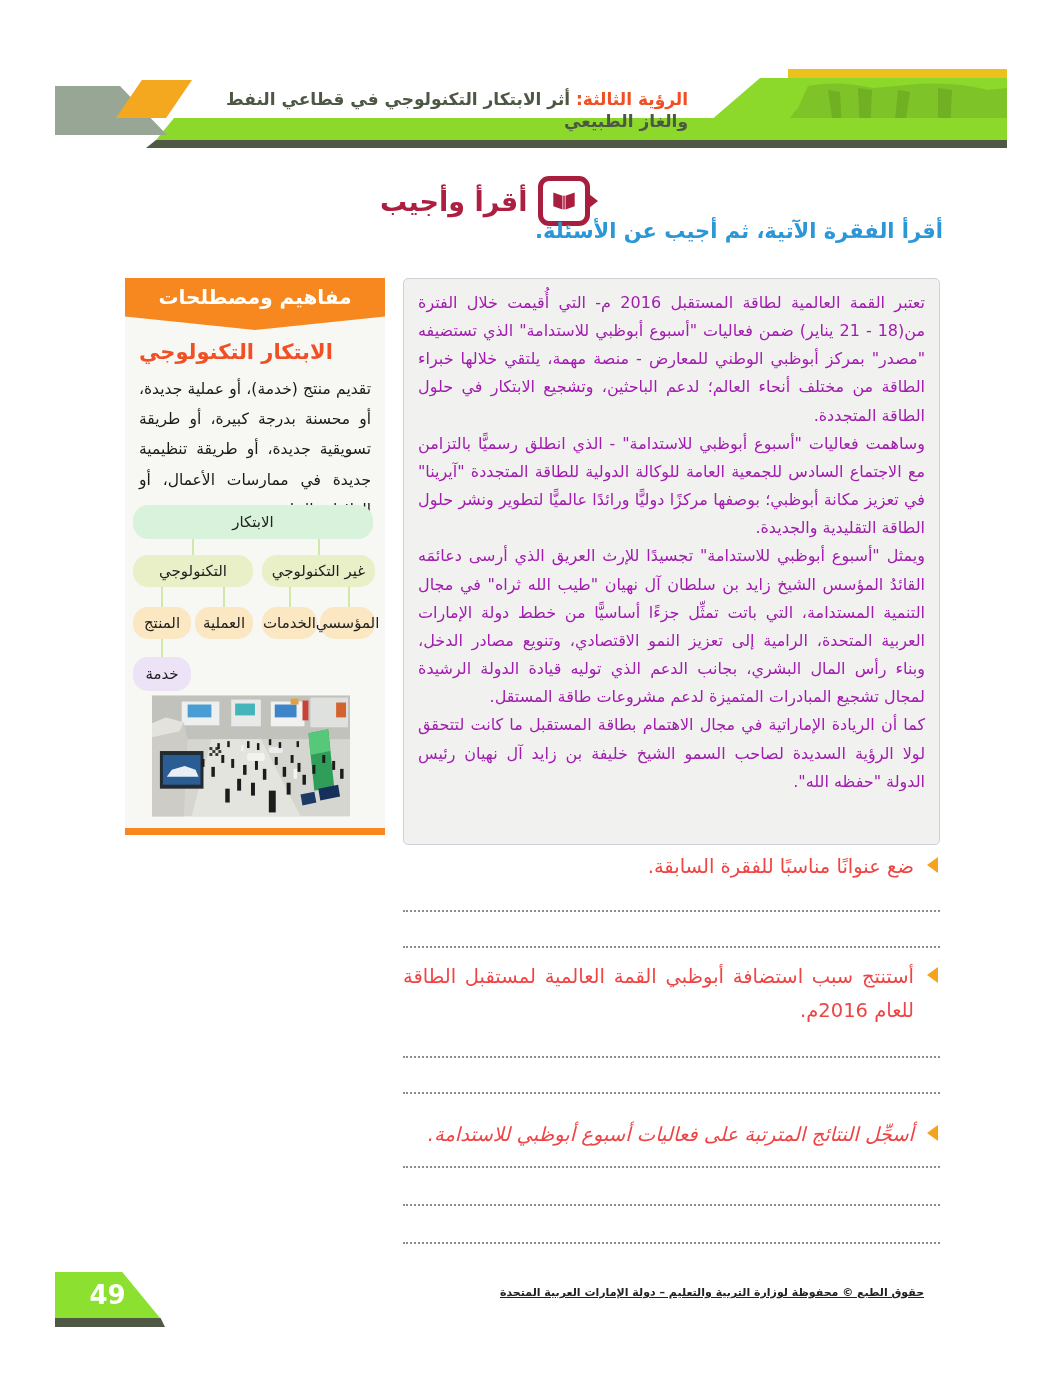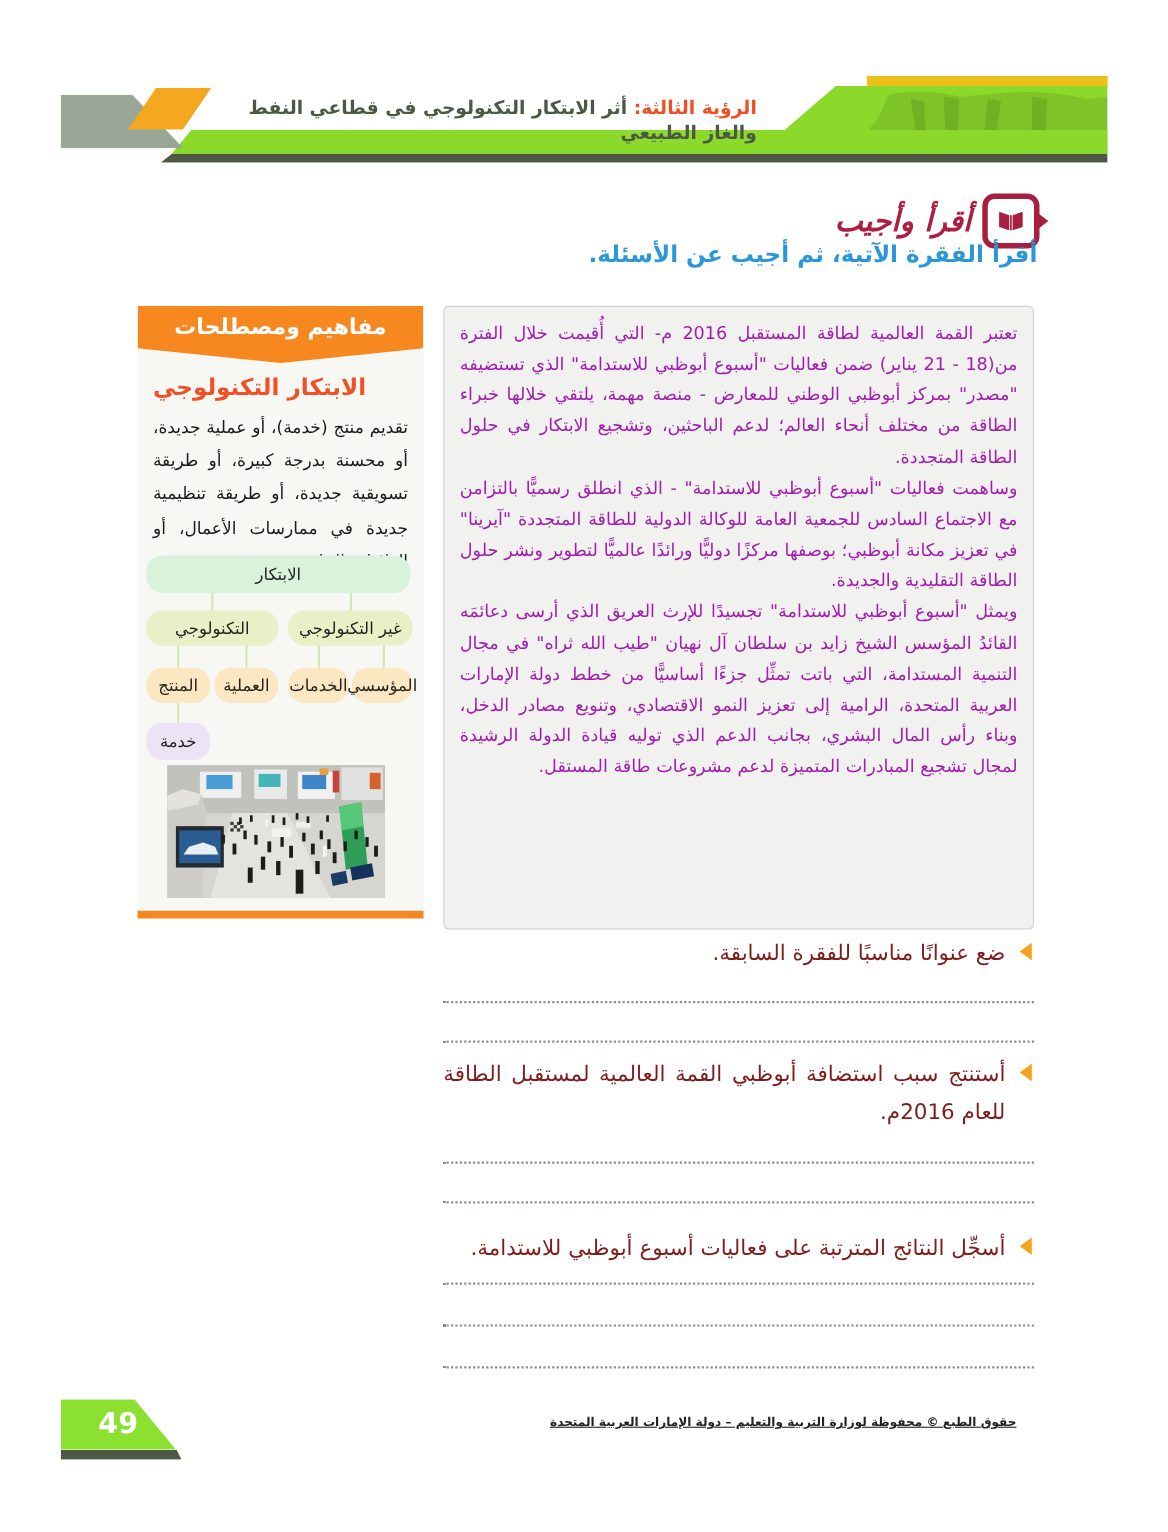--- a/index.html
+++ b/index.html
@@ -18,22 +18,22 @@
   .hdr-gray-para{left:55px;top:86px;width:112px;height:49px;background:#98a695;
       clip-path:polygon(0 0,58% 0,100% 100%,0 100%);}
   .hdr-yellow-para{left:116px;top:80px;width:76px;height:38px;background:#f3a81f;
       clip-path:polygon(34% 0,100% 0,66% 100%,0 100%);}
   .hdr-title{left:180px;top:88px;width:508px;direction:rtl;text-align:right;
       font-size:17px;font-weight:bold;line-height:1.3;}
   .hdr-title .lbl{color:#f04e23;}
   .hdr-title .rest{color:#4d5844;}
 
   
-  .sec-row{left:403px;top:176px;width:542px;height:50px;direction:rtl;display:flex;
-      align-items:center;justify-content:flex-start;gap:10px;font-style:italic;}
+  .sec-row{left:380px;top:176px;width:542px;height:50px;direction:rtl;display:flex;
+      align-items:center;justify-content:flex-end;gap:10px;}
   .book-badge{position:relative;width:42px;height:40px;background:#fff;
       border:5px solid #a81e3e;border-radius:11px;display:flex;align-items:center;justify-content:center;}
   .book-badge .tail{position:absolute;right:-13px;top:50%;transform:translateY(-50%);
       width:0;height:0;border-top:7px solid transparent;border-bottom:7px solid transparent;
       border-left:9px solid #a81e3e;}
   .sec-title{color:#ad1f41;font-size:27px;font-weight:bold;}
   .sec-instruction{left:403px;top:219px;width:540px;direction:rtl;text-align:right;
       color:#2b97d6;font-size:21px;font-weight:bold;}
 
   
@@ -64,21 +64,21 @@
   .passage{left:403px;top:278px;width:537px;height:567px;background:#f1f1ef;
       border:1px solid #ccd1d6;border-radius:5px;box-sizing:border-box;
       padding:10px 14px;direction:rtl;}
   .passage p{margin:0;text-align:justify;font-size:16px;line-height:1.76;color:#a21caf;}
 
   
   .question{left:403px;width:537px;position:absolute;direction:rtl;}
   .q-bullet{position:absolute;right:2px;top:7px;width:0;height:0;
       border-top:8px solid transparent;border-bottom:8px solid transparent;
       border-right:11px solid #f5a31c;}
-  .q-text{padding-right:26px;text-align:justify;font-size:19.5px;line-height:1.75;color:#7f1d1d;}
+  .q-text{padding-right:26px;text-align:justify;font-size:19.5px;line-height:1.75;color:#ef4444;}
   .dotline{left:403px;width:537px;position:absolute;height:0;
       border-top:2px dotted #878e95;}
 
   
   .page-badge{left:55px;top:1272px;width:105px;height:46px;background:#8ce02f;
       clip-path:polygon(0 0,64% 0,100% 100%,0 100%);
       display:flex;align-items:center;justify-content:center;}
   .page-badge span{color:#fff;font-weight:bold;font-size:26px;}
   .page-badge-shadow{left:55px;top:1318px;width:110px;height:9px;background:#4e5844;
       clip-path:polygon(0 0,96% 0,100% 100%,0 100%);}
@@ -212,37 +212,38 @@
       </g>
     </svg>
   </div>
   <div class="sb-bottombar"></div>
 </div>
 
 <div class="abs passage">
   <p>تعتبر القمة العالمية لطاقة المستقبل 2016 م- التي أُقيمت خلال الفترة من(18 - 21 يناير) ضمن فعاليات "أسبوع أبوظبي للاستدامة" الذي تستضيفه "مصدر" بمركز أبوظبي الوطني للمعارض - منصة مهمة، يلتقي خلالها خبراء الطاقة من مختلف أنحاء العالم؛ لدعم الباحثين، وتشجيع الابتكار في حلول الطاقة المتجددة.</p>
   <p>وساهمت فعاليات "أسبوع أبوظبي للاستدامة" - الذي انطلق رسميًّا بالتزامن مع الاجتماع السادس للجمعية العامة للوكالة الدولية للطاقة المتجددة "آيرينا" في تعزيز مكانة أبوظبي؛ بوصفها مركزًا دوليًّا ورائدًا عالميًّا لتطوير ونشر حلول الطاقة التقليدية والجديدة.</p>
   <p>ويمثل "أسبوع أبوظبي للاستدامة" تجسيدًا للإرث العريق الذي أرسى دعائمَه القائدُ المؤسس الشيخ زايد بن سلطان آل نهيان "طيب الله ثراه" في مجال التنمية المستدامة، التي باتت تمثِّل جزءًا أساسيًّا من خطط دولة الإمارات العربية المتحدة، الرامية إلى تعزيز النمو الاقتصادي، وتنويع مصادر الدخل، وبناء رأس المال البشري، بجانب الدعم الذي توليه قيادة الدولة الرشيدة لمجال تشجيع المبادرات المتميزة لدعم مشروعات طاقة المستقل.</p>
+  <p>كما أن الريادة الإماراتية في مجال الاهتمام بطاقة المستقبل ما كانت لتتحقق لولا الرؤية السديدة لصاحب السمو الشيخ خليفة بن زايد آل نهيان رئيس الدولة "حفظه الله".</p>
 </div>
 
 <div class="question" style="top:850px;">
   <span class="q-bullet"></span>
   <div class="q-text">ضع عنوانًا مناسبًا للفقرة السابقة.</div>
 </div>
 <div class="abs dotline" style="top:910px;"></div>
 <div class="abs dotline" style="top:946px;"></div>
 
 <div class="question" style="top:960px;">
   <span class="q-bullet"></span>
   <div class="q-text">أستنتج سبب استضافة أبوظبي القمة العالمية لمستقبل الطاقة للعام 2016م.</div>
 </div>
 <div class="abs dotline" style="top:1056px;"></div>
 <div class="abs dotline" style="top:1092px;"></div>
 
-<div class="question" style="top:1118px;">
+<div class="question" style="top:1118px;font-style:italic;">
   <span class="q-bullet"></span>
   <div class="q-text">أسجِّل النتائج المترتبة على فعاليات أسبوع أبوظبي للاستدامة.</div>
 </div>
 <div class="abs dotline" style="top:1166px;"></div>
 <div class="abs dotline" style="top:1204px;"></div>
 <div class="abs dotline" style="top:1242px;"></div>
 
 <div class="abs page-badge">
   <span>49</span>
 </div>

